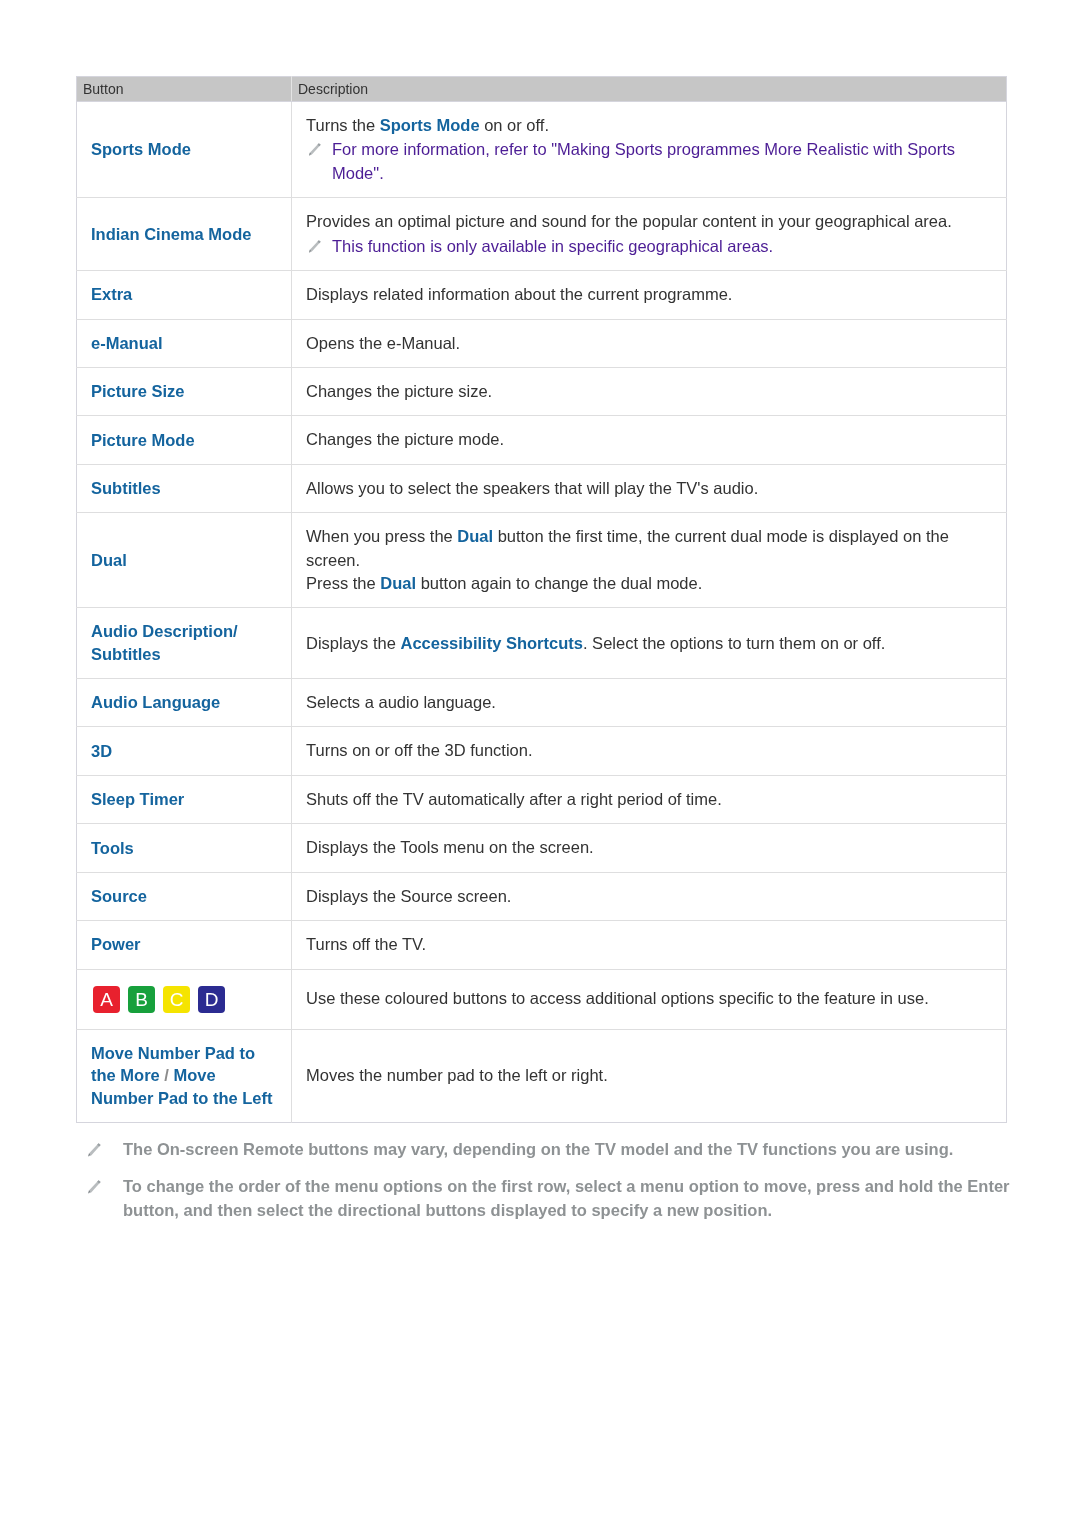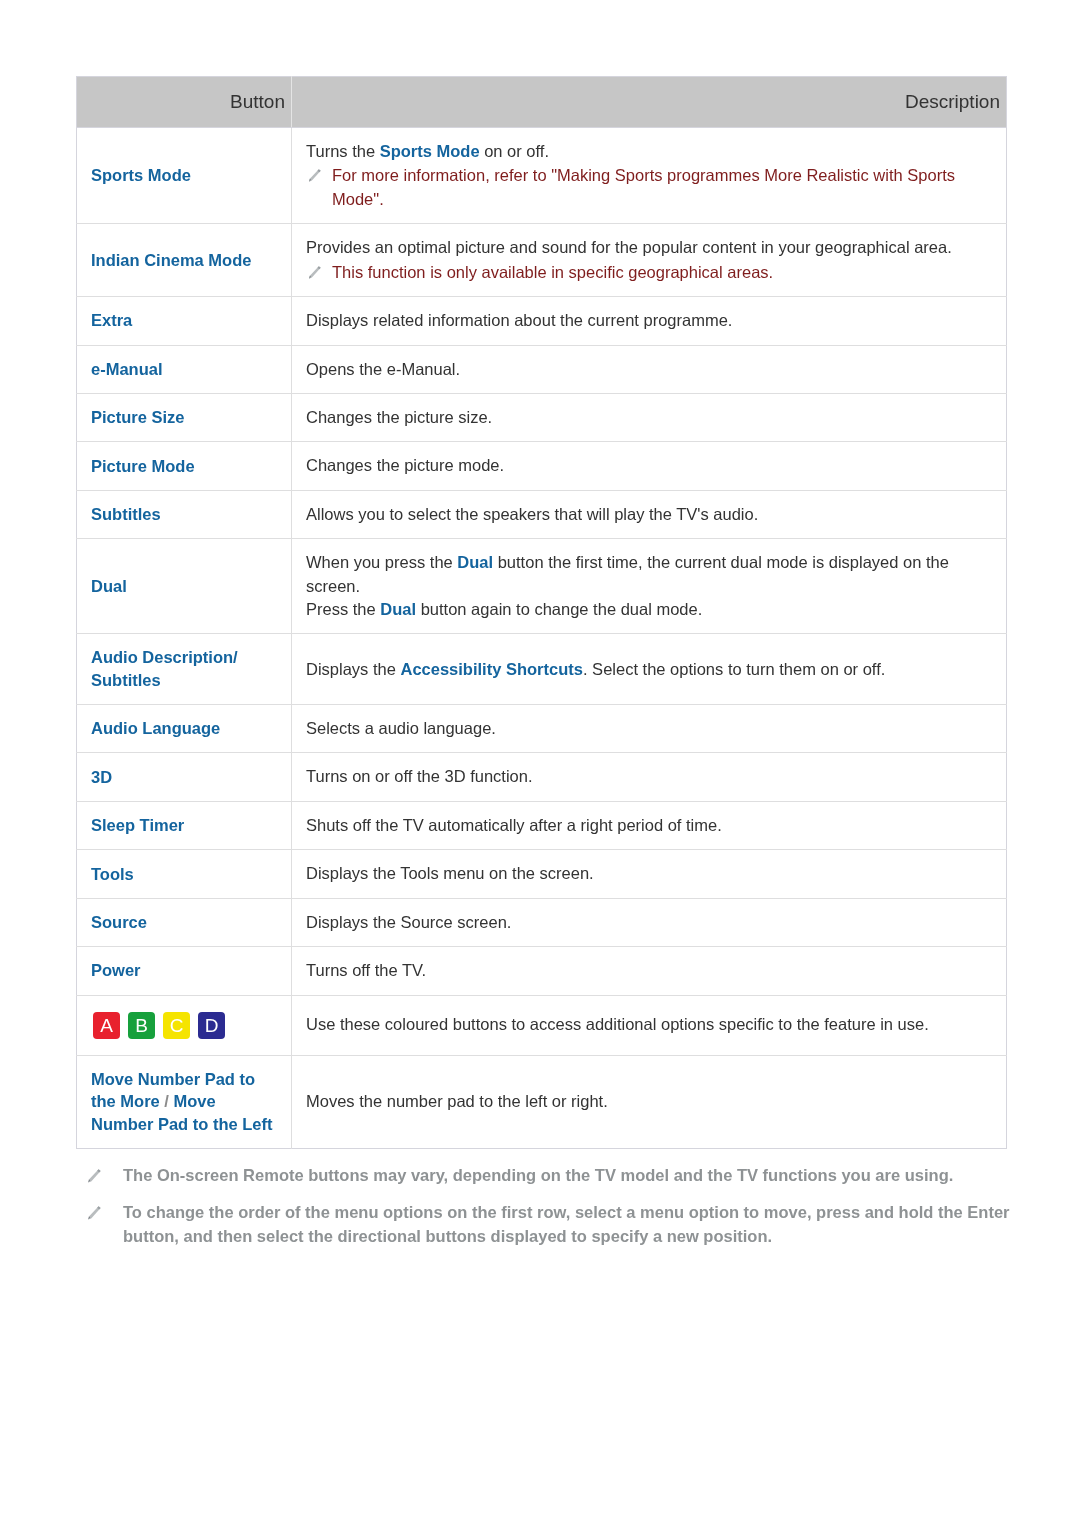--- a/index.html
+++ b/index.html
@@ -29,23 +29,23 @@
     table-layout: fixed;
     border: 1px solid #d5d5dd;
   }
   .btn-table col.c-btn  { width: 215px; }
   .btn-table col.c-desc { width: 715px; }
 
   .btn-table thead th {
     background: #c6c6c6;
     color: #333333;
     font-weight: normal;
-    font-size: 19px;
-    padding: 14px 6px;
-    text-align: right;
+    font-size: 14px;
+    padding: 4px 6px;
+    text-align: left;
     border-right: 1px solid #e4e4e4;
     border-bottom: 1px solid #d5d5dd;
   }
   .btn-table thead th:last-child { border-right: none; }
 
   .btn-table td {
     border-top: 1px solid #dededf;
     border-right: 1px solid #dededf;
     vertical-align: middle;
     font-size: 16.5px;
@@ -77,21 +77,21 @@
     font-weight: bold;
   }
 
   .desc-line { display: block; }
 
   
   .note {
     display: block;
     position: relative;
     padding-left: 26px;
-    color: #7f1d1d;
+    color: #4c1d95;
     margin-top: 1px;
   }
   .note .pencil {
     position: absolute;
     left: 1px;
     top: 4px;
     width: 15px;
     height: 16px;
     display: block;
   }

